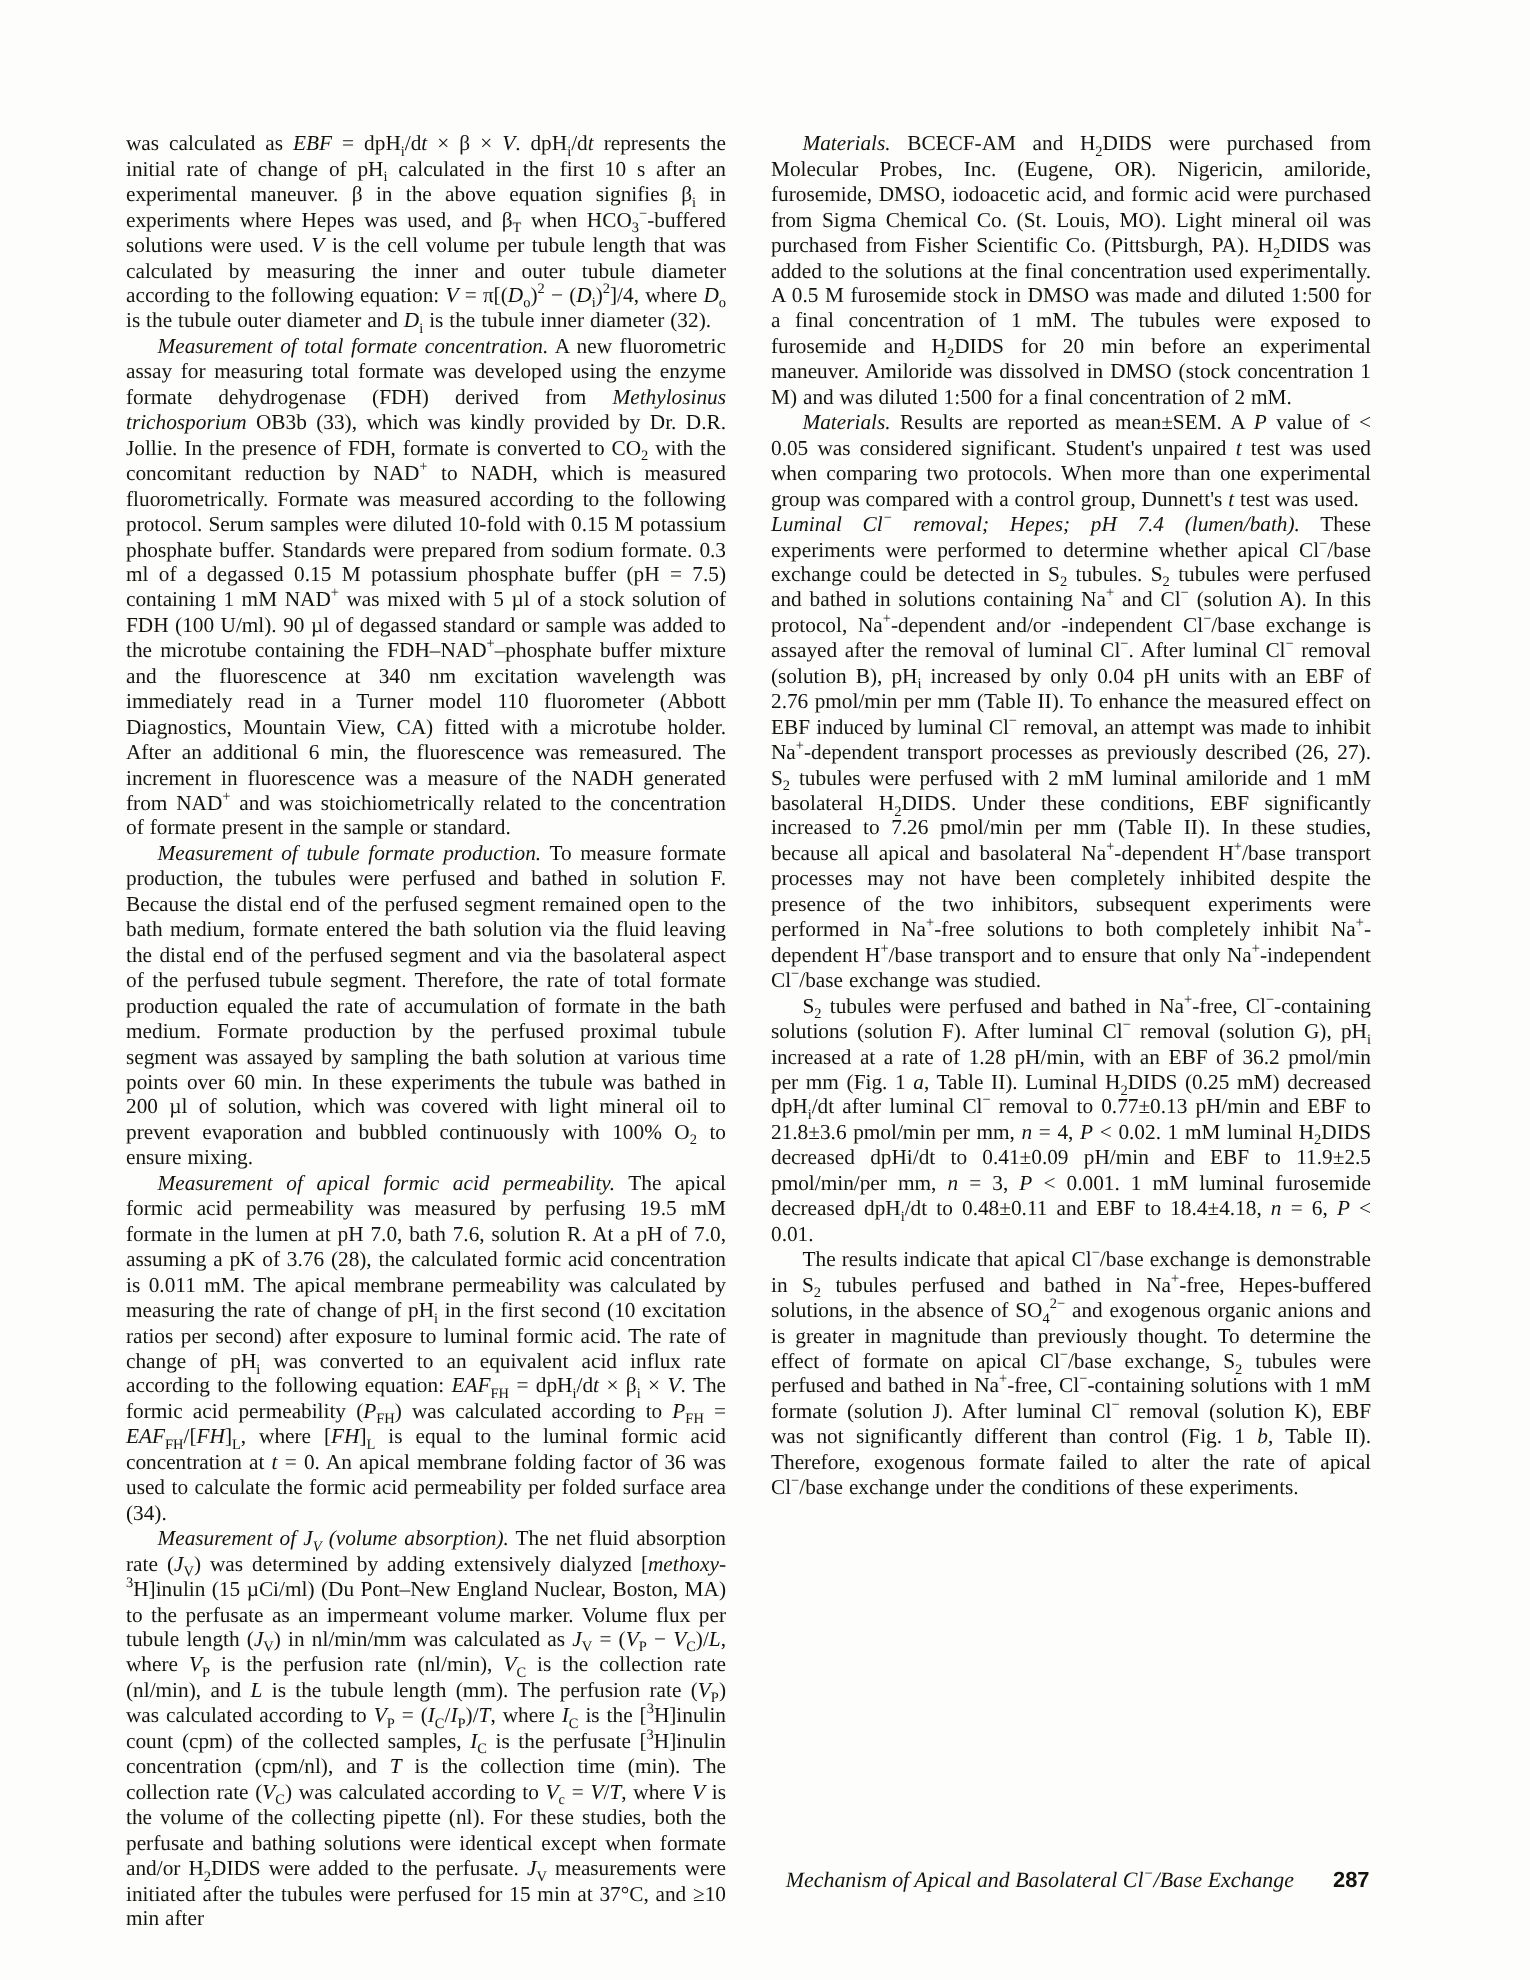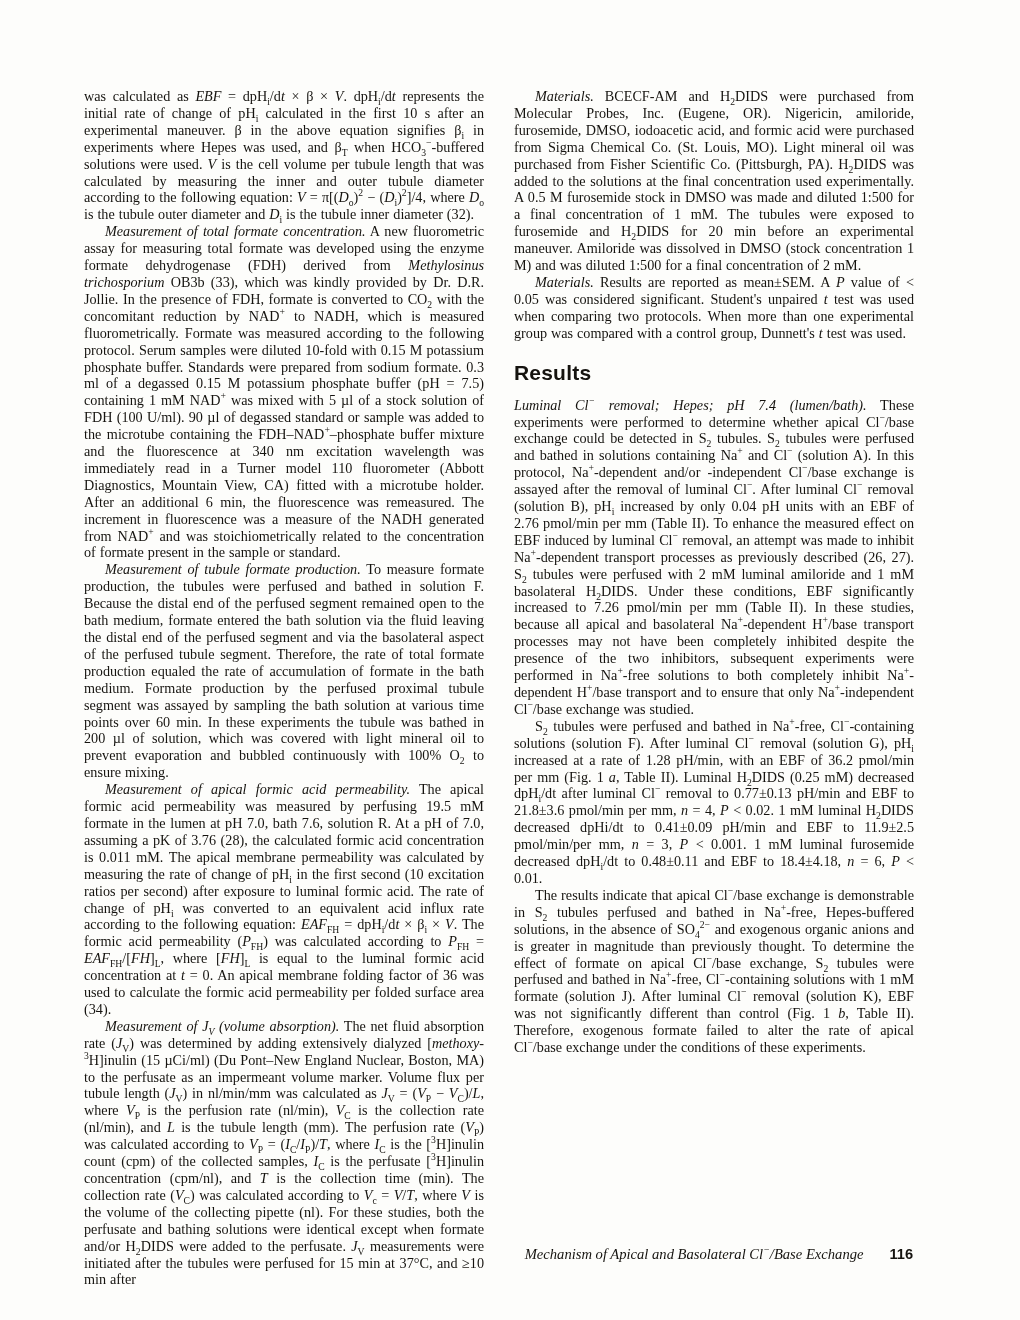--- a/index.html
+++ b/index.html
@@ -65,24 +65,23 @@
       <p>was calculated as <i>EBF</i> = dpH<sub>i</sub>/d<i>t</i> × β × <i>V</i>. dpH<sub>i</sub>/d<i>t</i> represents the initial rate of change of pH<sub>i</sub> calculated in the first 10 s after an experimental maneuver. β in the above equation signifies β<sub>i</sub> in experiments where Hepes was used, and β<sub>T</sub> when HCO<sub>3</sub><sup>−</sup>-buffered solutions were used. <i>V</i> is the cell volume per tubule length that was calculated by measuring the inner and outer tubule diameter according to the following equation: <i>V</i> = π[(<i>D</i><sub>o</sub>)<sup>2</sup> − (<i>D</i><sub>i</sub>)<sup>2</sup>]/4, where <i>D</i><sub>o</sub> is the tubule outer diameter and <i>D</i><sub>i</sub> is the tubule inner diameter (32).</p>
       <p class="indent"><i>Measurement of total formate concentration.</i> A new fluorometric assay for measuring total formate was developed using the enzyme formate dehydrogenase (FDH) derived from <i>Methylosinus trichosporium</i> OB3b (33), which was kindly provided by Dr. D.R. Jollie. In the presence of FDH, formate is converted to CO<sub>2</sub> with the concomitant reduction by NAD<sup>+</sup> to NADH, which is measured fluorometrically. Formate was measured according to the following protocol. Serum samples were diluted 10-fold with 0.15 M potassium phosphate buffer. Standards were prepared from sodium formate. 0.3 ml of a degassed 0.15 M potassium phosphate buffer (pH = 7.5) containing 1 mM NAD<sup>+</sup> was mixed with 5 µl of a stock solution of FDH (100 U/ml). 90 µl of degassed standard or sample was added to the microtube containing the FDH–NAD<sup>+</sup>–phosphate buffer mixture and the fluorescence at 340 nm excitation wavelength was immediately read in a Turner model 110 fluorometer (Abbott Diagnostics, Mountain View, CA) fitted with a microtube holder. After an additional 6 min, the fluorescence was remeasured. The increment in fluorescence was a measure of the NADH generated from NAD<sup>+</sup> and was stoichiometrically related to the concentration of formate present in the sample or standard.</p>
       <p class="indent"><i>Measurement of tubule formate production.</i> To measure formate production, the tubules were perfused and bathed in solution F. Because the distal end of the perfused segment remained open to the bath medium, formate entered the bath solution via the fluid leaving the distal end of the perfused segment and via the basolateral aspect of the perfused tubule segment. Therefore, the rate of total formate production equaled the rate of accumulation of formate in the bath medium. Formate production by the perfused proximal tubule segment was assayed by sampling the bath solution at various time points over 60 min. In these experiments the tubule was bathed in 200 µl of solution, which was covered with light mineral oil to prevent evaporation and bubbled continuously with 100% O<sub>2</sub> to ensure mixing.</p>
       <p class="indent"><i>Measurement of apical formic acid permeability.</i> The apical formic acid permeability was measured by perfusing 19.5 mM formate in the lumen at pH 7.0, bath 7.6, solution R. At a pH of 7.0, assuming a pK of 3.76 (28), the calculated formic acid concentration is 0.011 mM. The apical membrane permeability was calculated by measuring the rate of change of pH<sub>i</sub> in the first second (10 excitation ratios per second) after exposure to luminal formic acid. The rate of change of pH<sub>i</sub> was converted to an equivalent acid influx rate according to the following equation: <i>EAF</i><sub>FH</sub> = dpH<sub>i</sub>/d<i>t</i> × β<sub>i</sub> × <i>V</i>. The formic acid permeability (<i>P</i><sub>FH</sub>) was calculated according to <i>P</i><sub>FH</sub> = <i>EAF</i><sub>FH</sub>/[<i>FH</i>]<sub>L</sub>, where [<i>FH</i>]<sub>L</sub> is equal to the luminal formic acid concentration at <i>t</i> = 0. An apical membrane folding factor of 36 was used to calculate the formic acid permeability per folded surface area (34).</p>
       <p class="indent"><i>Measurement of J<sub>V</sub> (volume absorption).</i> The net fluid absorption rate (<i>J</i><sub>V</sub>) was determined by adding extensively dialyzed [<i>methoxy-</i><sup>3</sup>H]inulin (15 µCi/ml) (Du Pont–New England Nuclear, Boston, MA) to the perfusate as an impermeant volume marker. Volume flux per tubule length (<i>J</i><sub>V</sub>) in nl/min/mm was calculated as <i>J</i><sub>V</sub> = (<i>V</i><sub>P</sub> − <i>V</i><sub>C</sub>)/<i>L</i>, where <i>V</i><sub>P</sub> is the perfusion rate (nl/min), <i>V</i><sub>C</sub> is the collection rate (nl/min), and <i>L</i> is the tubule length (mm). The perfusion rate (<i>V</i><sub>P</sub>) was calculated according to <i>V</i><sub>P</sub> = (<i>I</i><sub>C</sub>/<i>I</i><sub>P</sub>)/<i>T</i>, where <i>I</i><sub>C</sub> is the [<sup>3</sup>H]inulin count (cpm) of the collected samples, <i>I</i><sub>C</sub> is the perfusate [<sup>3</sup>H]inulin concentration (cpm/nl), and <i>T</i> is the collection time (min). The collection rate (<i>V</i><sub>C</sub>) was calculated according to <i>V</i><sub>c</sub> = <i>V</i>/<i>T</i>, where <i>V</i> is the volume of the collecting pipette (nl). For these studies, both the perfusate and bathing solutions were identical except when formate and/or H<sub>2</sub>DIDS were added to the perfusate. <i>J</i><sub>V</sub> measurements were initiated after the tubules were perfused for 15 min at 37°C, and ≥10 min after</p>
     </div>
 
     <div class="col">
       <p class="indent"><i>Materials.</i> BCECF-AM and H<sub>2</sub>DIDS were purchased from Molecular Probes, Inc. (Eugene, OR). Nigericin, amiloride, furosemide, DMSO, iodoacetic acid, and formic acid were purchased from Sigma Chemical Co. (St. Louis, MO). Light mineral oil was purchased from Fisher Scientific Co. (Pittsburgh, PA). H<sub>2</sub>DIDS was added to the solutions at the final concentration used experimentally. A 0.5 M furosemide stock in DMSO was made and diluted 1:500 for a final concentration of 1 mM. The tubules were exposed to furosemide and H<sub>2</sub>DIDS for 20 min before an experimental maneuver. Amiloride was dissolved in DMSO (stock concentration 1 M) and was diluted 1:500 for a final concentration of 2 mM.</p>
       <p class="indent"><i>Materials.</i> Results are reported as mean±SEM. A <i>P</i> value of &lt; 0.05 was considered significant. Student's unpaired <i>t</i> test was used when comparing two protocols. When more than one experimental group was compared with a control group, Dunnett's <i>t</i> test was used.</p>
-      <h2 class="results-heading">Results</h2>
       <p><i>Luminal Cl<sup>−</sup> removal; Hepes; pH 7.4 (lumen/bath).</i> These experiments were performed to determine whether apical Cl<sup>−</sup>/base exchange could be detected in S<sub>2</sub> tubules. S<sub>2</sub> tubules were perfused and bathed in solutions containing Na<sup>+</sup> and Cl<sup>−</sup> (solution A). In this protocol, Na<sup>+</sup>-dependent and/or -independent Cl<sup>−</sup>/base exchange is assayed after the removal of luminal Cl<sup>−</sup>. After luminal Cl<sup>−</sup> removal (solution B), pH<sub>i</sub> increased by only 0.04 pH units with an EBF of 2.76 pmol/min per mm (Table II). To enhance the measured effect on EBF induced by luminal Cl<sup>−</sup> removal, an attempt was made to inhibit Na<sup>+</sup>-dependent transport processes as previously described (26, 27). S<sub>2</sub> tubules were perfused with 2 mM luminal amiloride and 1 mM basolateral H<sub>2</sub>DIDS. Under these conditions, EBF significantly increased to 7.26 pmol/min per mm (Table II). In these studies, because all apical and basolateral Na<sup>+</sup>-dependent H<sup>+</sup>/base transport processes may not have been completely inhibited despite the presence of the two inhibitors, subsequent experiments were performed in Na<sup>+</sup>-free solutions to both completely inhibit Na<sup>+</sup>-dependent H<sup>+</sup>/base transport and to ensure that only Na<sup>+</sup>-independent Cl<sup>−</sup>/base exchange was studied.</p>
       <p class="indent">S<sub>2</sub> tubules were perfused and bathed in Na<sup>+</sup>-free, Cl<sup>−</sup>-containing solutions (solution F). After luminal Cl<sup>−</sup> removal (solution G), pH<sub>i</sub> increased at a rate of 1.28 pH/min, with an EBF of 36.2 pmol/min per mm (Fig. 1 <i>a</i>, Table II). Luminal H<sub>2</sub>DIDS (0.25 mM) decreased dpH<sub>i</sub>/dt after luminal Cl<sup>−</sup> removal to 0.77±0.13 pH/min and EBF to 21.8±3.6 pmol/min per mm, <i>n</i> = 4, <i>P</i> &lt; 0.02. 1 mM luminal H<sub>2</sub>DIDS decreased dpHi/dt to 0.41±0.09 pH/min and EBF to 11.9±2.5 pmol/min/per mm, <i>n</i> = 3, <i>P</i> &lt; 0.001. 1 mM luminal furosemide decreased dpH<sub>i</sub>/dt to 0.48±0.11 and EBF to 18.4±4.18, <i>n</i> = 6, <i>P</i> &lt; 0.01.</p>
       <p class="indent">The results indicate that apical Cl<sup>−</sup>/base exchange is demonstrable in S<sub>2</sub> tubules perfused and bathed in Na<sup>+</sup>-free, Hepes-buffered solutions, in the absence of SO<sub>4</sub><sup>2−</sup> and exogenous organic anions and is greater in magnitude than previously thought. To determine the effect of formate on apical Cl<sup>−</sup>/base exchange, S<sub>2</sub> tubules were perfused and bathed in Na<sup>+</sup>-free, Cl<sup>−</sup>-containing solutions with 1 mM formate (solution J). After luminal Cl<sup>−</sup> removal (solution K), EBF was not significantly different than control (Fig. 1 <i>b</i>, Table II). Therefore, exogenous formate failed to alter the rate of apical Cl<sup>−</sup>/base exchange under the conditions of these experiments.</p>
     </div>
 
   </div>
 
   <div class="footer">
-    <span class="running-title">Mechanism of Apical and Basolateral Cl<sup>−</sup>/Base Exchange</span><span class="page-number">116</span>
+    <span class="running-title">Mechanism of Apical and Basolateral Cl<sup>−</sup>/Base Exchange</span><span class="page-number">287</span>
   </div>
 </div>
 
 </body></html>

